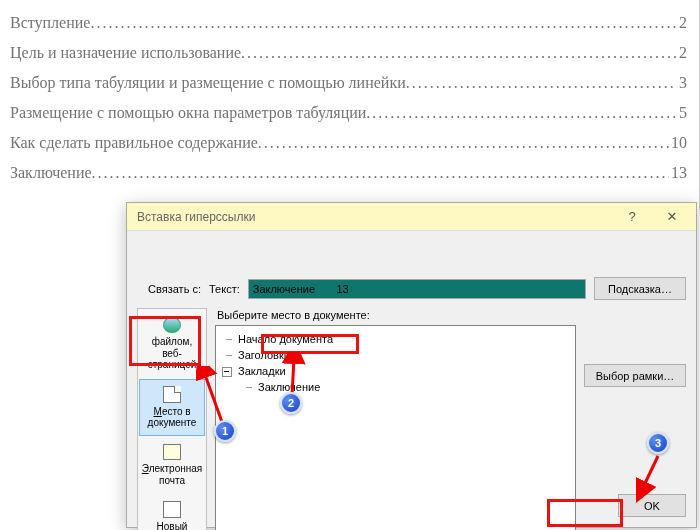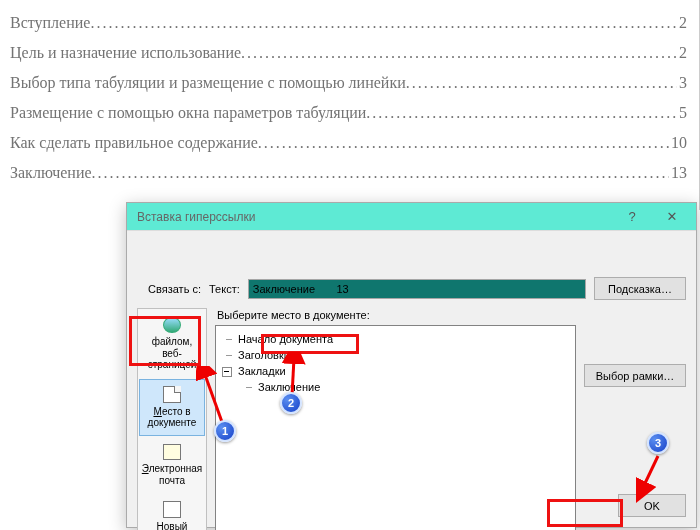--- a/index.html
+++ b/index.html
@@ -49,21 +49,21 @@
     border: 1px solid #aaa;
     box-shadow: 0 4px 16px rgba(0,0,0,.25);
     font-size: 11px;
     color: #000;
   }
   .titlebar {
     display: flex;
     align-items: center;
     height: 28px;
     padding: 0 4px 0 10px;
-    background: #5eead4;
+    background: #fef9c3;
     border-bottom: 1px solid #ddd;
     color: #666;
   }
   .titlebar .title { flex: 1; font-size: 12px; }
   .titlebar .winbtn {
     width: 40px;
     height: 26px;
     line-height: 26px;
     text-align: center;
     color: #555;

